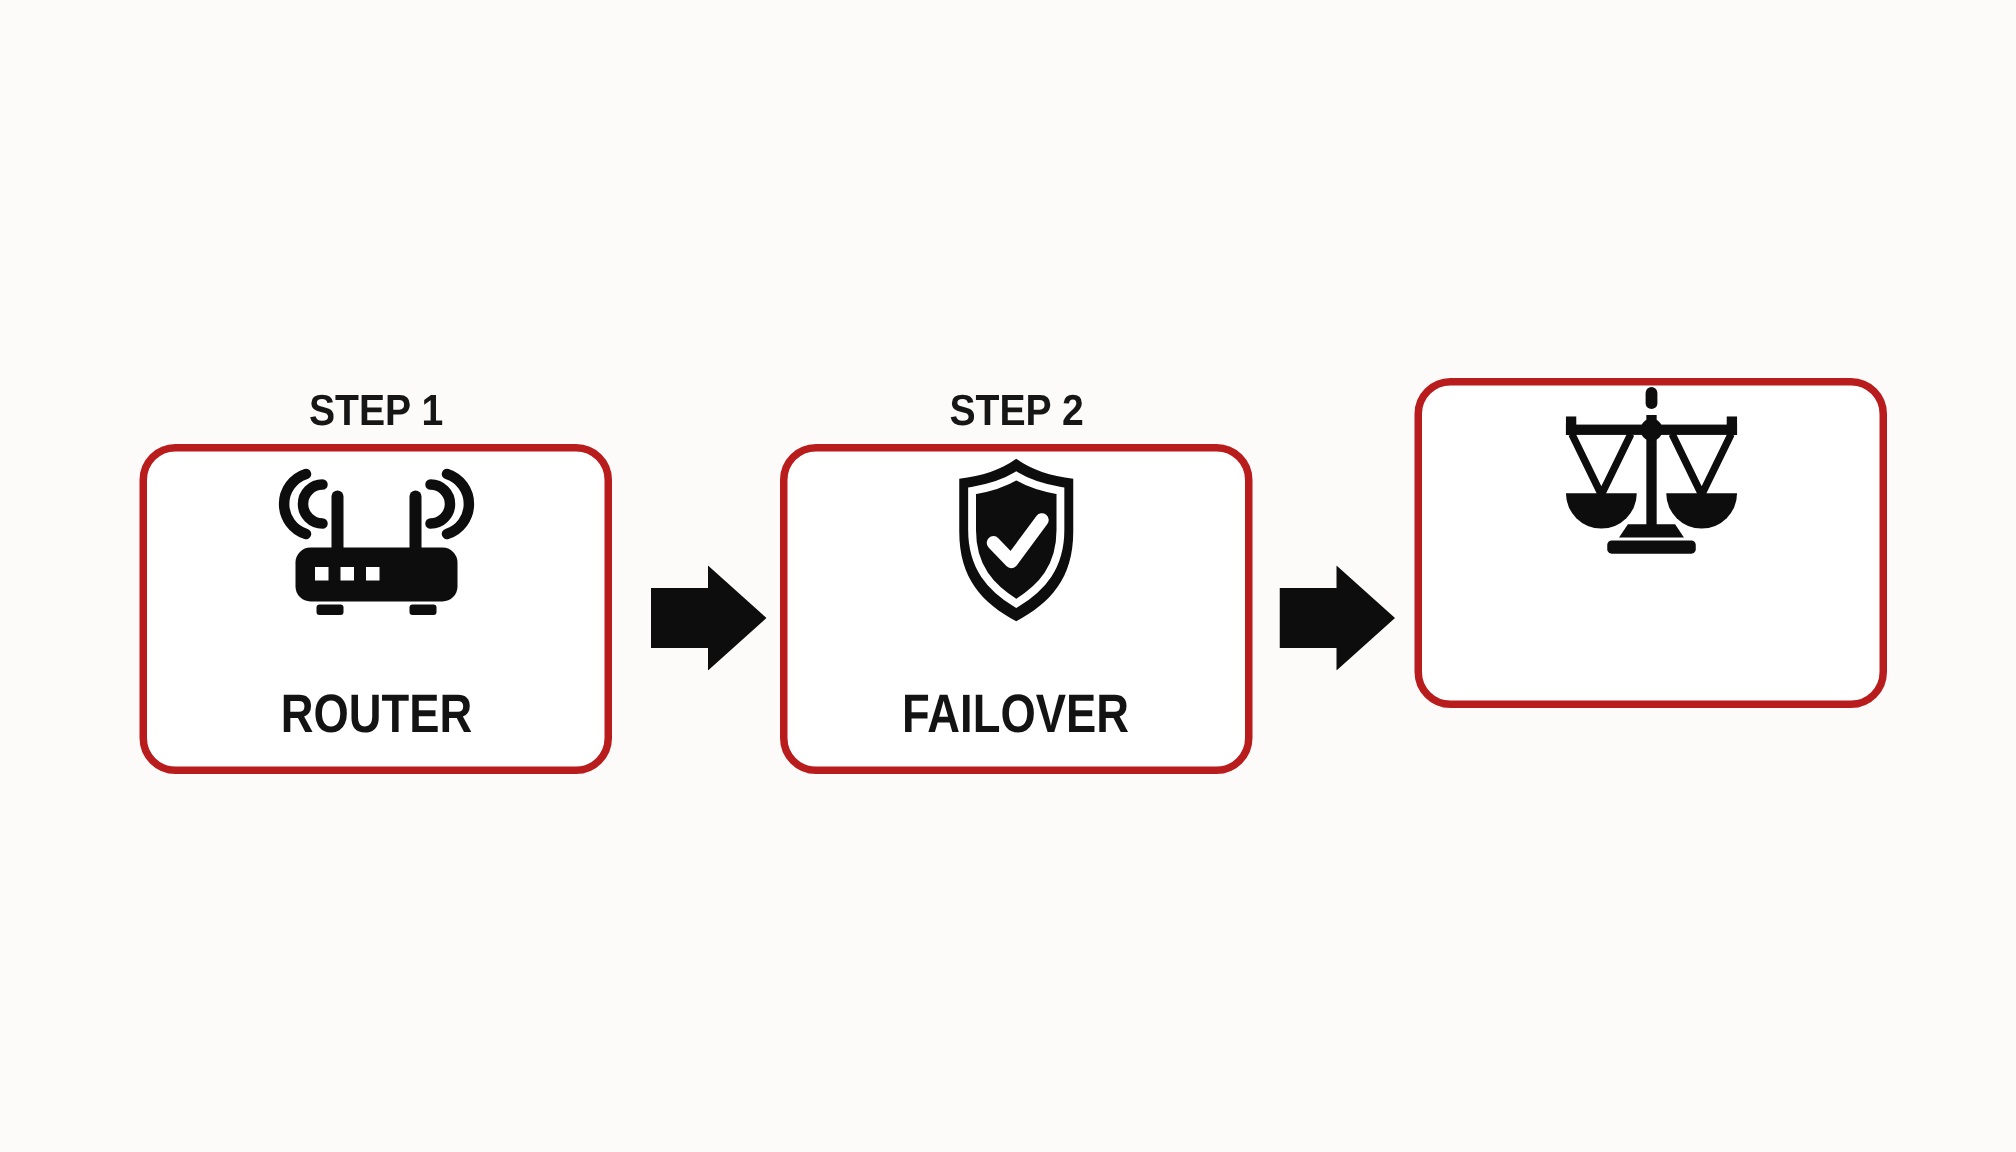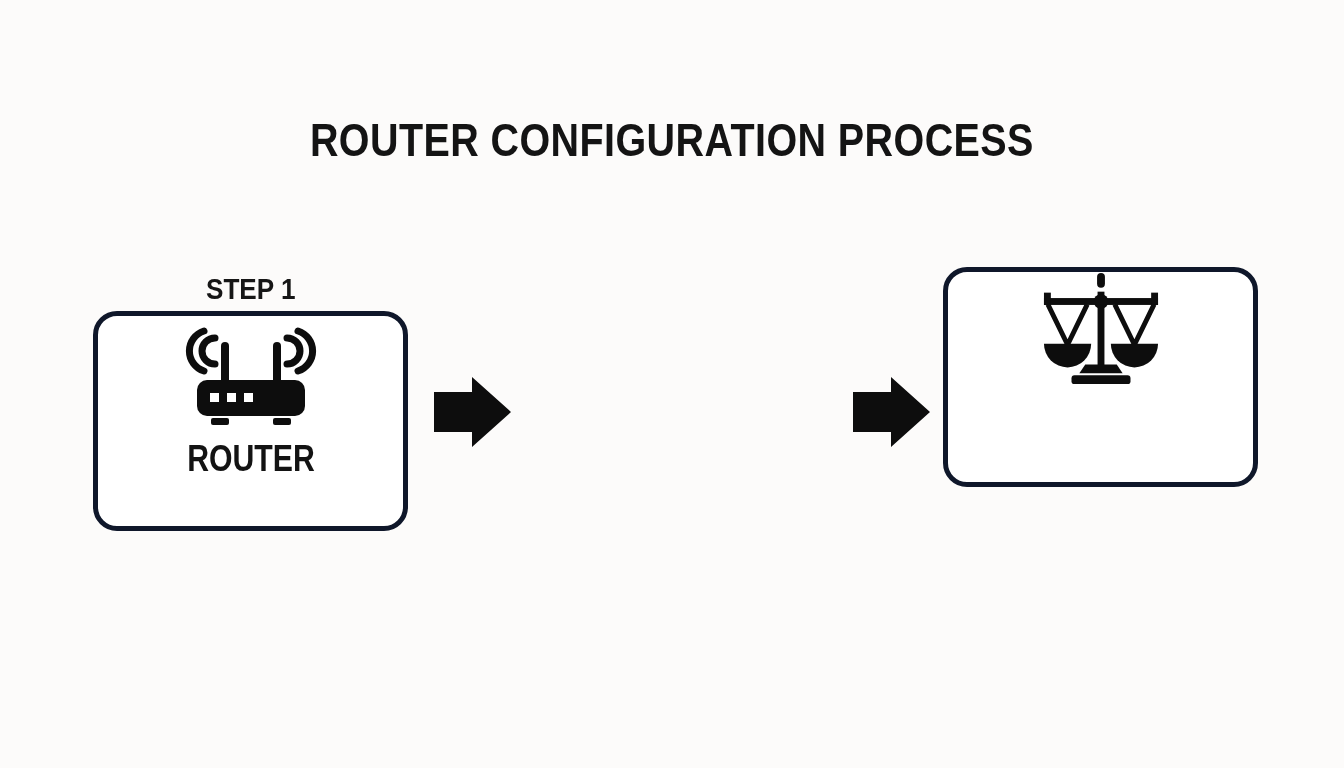--- a/index.html
+++ b/index.html
@@ -22,38 +22,39 @@
 
   .title {
     position: absolute;
     top: 112px; left: 0; right: 0;
     text-align: center;
     font-size: 47px;
     letter-spacing: 0.5px;
     color: #141414;
   }
 
-  .step { position: absolute; top: 267px; width: 315px; }
+  .step { position: absolute; top: 252px; width: 315px; }
   .step-label {
     height: 44px;
     display: flex; align-items: center; justify-content: center;
     font-size: 29px;
     color: #161616;
   }
   .step-label .cond { transform: scaleX(0.9); }
 
   .step-box {
     height: 220px;
     background: #ffffff;
-    border: 5px solid #0f172a;
+    border: 5px solid #b91c1c;
     border-radius: 24px;
     display: flex;
     flex-direction: column;
     align-items: center;
     justify-content: flex-start;
+    gap: 32px;
   }
   .icon-wrap {
     height: 118px;
     display: flex; align-items: center; justify-content: center;
   }
   .box-label {
     margin-top: 4px;
     font-size: 36px;
     color: #131313;
   }
@@ -72,21 +73,20 @@
   #step-2 { left: 520px; }
   #step-3 { left: 943px; }
   #arrow-1 { left: 434px; }
   #arrow-2 { left: 853px; }
 </style>
 </head>
 <body>
 
 <div class="canvas">
 
-  <h1 class="title"><span class="cond">ROUTER CONFIGURATION PROCESS</span></h1>
 
   <div class="step" id="step-1">
     <div class="step-label">
         <span class="cond">STEP 1</span>
       </div>
     <div class="step-box">
       <div class="icon-wrap">
         <svg width="140" height="110" viewBox="0 0 140 110" aria-hidden="true">
           <path class="ink-stroke" stroke-width="7" stroke-linecap="round" d="M34 18 A13 13 0 0 0 34 44"></path>
           <path class="ink-stroke" stroke-width="7" stroke-linecap="round" d="M23 11 A21 21 0 0 0 23 51"></path>
@@ -104,20 +104,33 @@
       </div>
       <div class="box-label"><span class="cond">ROUTER</span></div>
     </div>
   </div>
 
   <svg class="arrow" id="arrow-1" viewBox="0 0 77 70" aria-hidden="true">
     <polygon class="ink" points="0,15 38,15 38,0 77,35 38,70 38,55 0,55"></polygon>
   </svg>
 
   <div class="step" id="step-2">
+    <div class="step-label">
+        <span class="cond">STEP 2</span>
+      </div>
+    <div class="step-box">
+      <div class="icon-wrap">
+        <svg width="95" height="114" viewBox="0 0 100 120" aria-hidden="true">
+          <path class="ink" d="M50 3 C61 11 74 15 90 17 L90 54 C90 87 74 104 50 117 C26 104 10 87 10 54 L10 17 C26 15 39 11 50 3 Z"></path>
+          <path class="paper-stroke" stroke-width="5.5" d="M50 15 C59 20.5 69 23.5 81 25.5 L81 53 C81 79 68 93.5 50 104.5 C32 93.5 19 79 19 53 L19 25.5 C31 23.5 41 20.5 50 15 Z"></path>
+          <path class="paper-stroke" stroke-width="9.5" stroke-linecap="round" stroke-linejoin="round" d="M34 62 L46.5 75 L68 46"></path>
+        </svg>
+      </div>
+      <div class="box-label"><span class="cond">FAILOVER</span></div>
+    </div>
   </div>
 
   <svg class="arrow" id="arrow-2" viewBox="0 0 77 70" aria-hidden="true">
     <polygon class="ink" points="0,15 38,15 38,0 77,35 38,70 38,55 0,55"></polygon>
   </svg>
 
   <div class="step" id="step-3">
     <div class="step-box">
       <div class="icon-wrap">
         <svg width="138" height="118" viewBox="0 0 140 120" aria-hidden="true">

